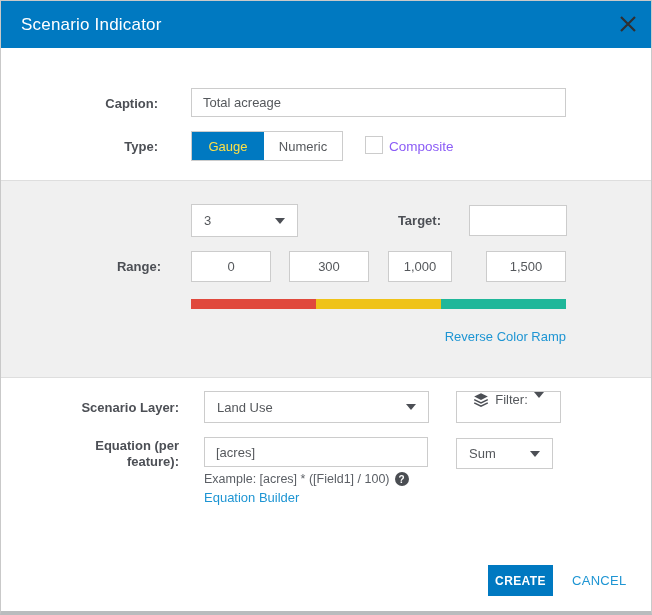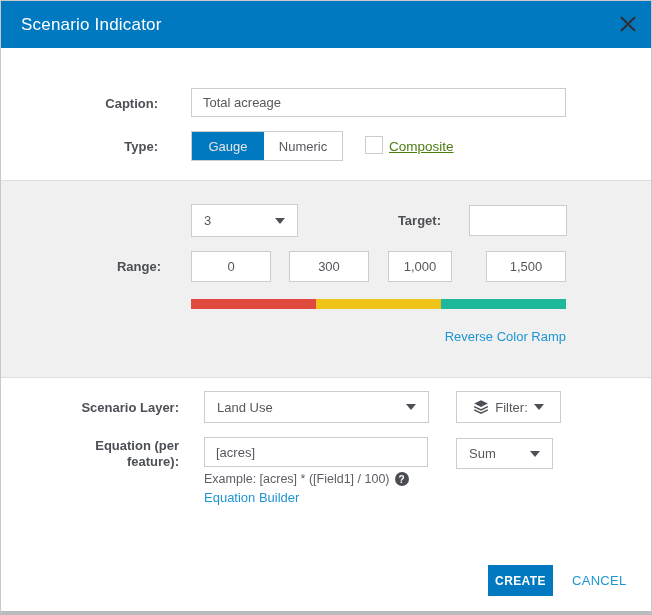--- a/index.html
+++ b/index.html
@@ -7,31 +7,31 @@
   .dlg {
     position:relative; width:652px; height:615px; background:#fff;
     border:1px solid #c9c9c9; border-bottom:4px solid #b9bcbe; overflow:hidden;
   }
   .hdr { position:absolute; left:0; top:0; right:0; height:47px; background:#0079c1;padding-left:7px; }
   .hdr-title { position:absolute; left:20px; top:0; line-height:47px; color:#ffffff; font-size:17px; font-weight:400; letter-spacing:.2px; }
   .close { position:absolute; right:14px; top:14px; width:18px; height:18px; cursor:pointer; }
   .close svg { display:block; }
 
   .lbl { position:absolute; color:#4c4f55; font-size:13px; font-weight:700; text-align:right; }
-  .txt { color:#4d7c0f; font-size:13px;text-decoration:underline; }
+  .txt { color:#8b5cf6; font-size:13px; }
 
   .inp {
     position:absolute; background:#fff; border:1px solid #cccccc; color:#55585c;
     font-size:13px; display:flex; align-items:center; padding:0 11px;
   }
   .inp.center { justify-content:center; padding:0; }
 
   .seg { position:absolute; left:190px; top:130px; display:flex; border:1px solid #cccccc; height:30px; }
   .seg-btn { height:28px; display:flex; align-items:center; justify-content:center; font-size:13px; cursor:pointer; }
-  .seg-btn.sel { background:#0079c1; color:#e5e5e5; }
+  .seg-btn.sel { background:#0079c1; color:#fde047; }
   .seg-btn.unsel { background:#ffffff; color:#55585c; }
 
   .chk { position:absolute; left:364px; top:135px; width:18px; height:18px; background:#fff; border:1px solid #cccccc; cursor:pointer; }
 
   .graysec { position:absolute; left:0; right:0; top:179px; height:198px; background:#f0f0f0; border-top:1px solid #dedede; border-bottom:1px solid #dedede; }
 
   .dd { position:absolute; background:#fff; border:1px solid #cccccc; display:flex; align-items:center; padding:0 12px; color:#55585c; font-size:13px; cursor:pointer; }
   .dd .grow { flex:1; }
   .caret { width:0; height:0; border-left:5px solid transparent; border-right:5px solid transparent; border-top:6px solid #4c4f55; }
 
@@ -42,21 +42,21 @@
 
   .example { position:absolute; left:203px; top:471px; color:#5c6066; font-size:12.5px; display:flex; align-items:center; gap:5px; }
   .help { display:inline-flex; width:14px; height:14px; border-radius:50%; background:#4a4d52; color:#fff;
           font-size:10px; font-weight:700; align-items:center; justify-content:center; cursor:pointer; }
 
   .btn-create { position:absolute; left:487px; top:564px; width:65px; height:31px; background:#0079c1; color:#fff;
                 font-size:12px; font-weight:600; letter-spacing:.4px; display:flex; align-items:center; justify-content:center; cursor:pointer; }
   .cancel { position:absolute; left:571px; top:564px; height:31px; line-height:31px; color:#1e95d3; font-size:13px; letter-spacing:.3px; cursor:pointer; }
 
   .filter-box { position:absolute; left:455px; top:390px; width:105px; height:32px; background:#fff; border:1px solid #cccccc;
-                display:flex; align-items:center; justify-content:center; gap:6px; color:#55585c; font-size:13px; cursor:pointer; }
+                display:flex; align-items:flex-start; justify-content:center; gap:6px; color:#55585c; font-size:13px; cursor:pointer; }
 </style>
 </head>
 <body>
 
 <div class="dlg">
 
   <div class="hdr">
     <div class="hdr-title">Scenario Indicator</div>
     <div class="close">
       <svg width="18" height="18" viewBox="0 0 18 18">

